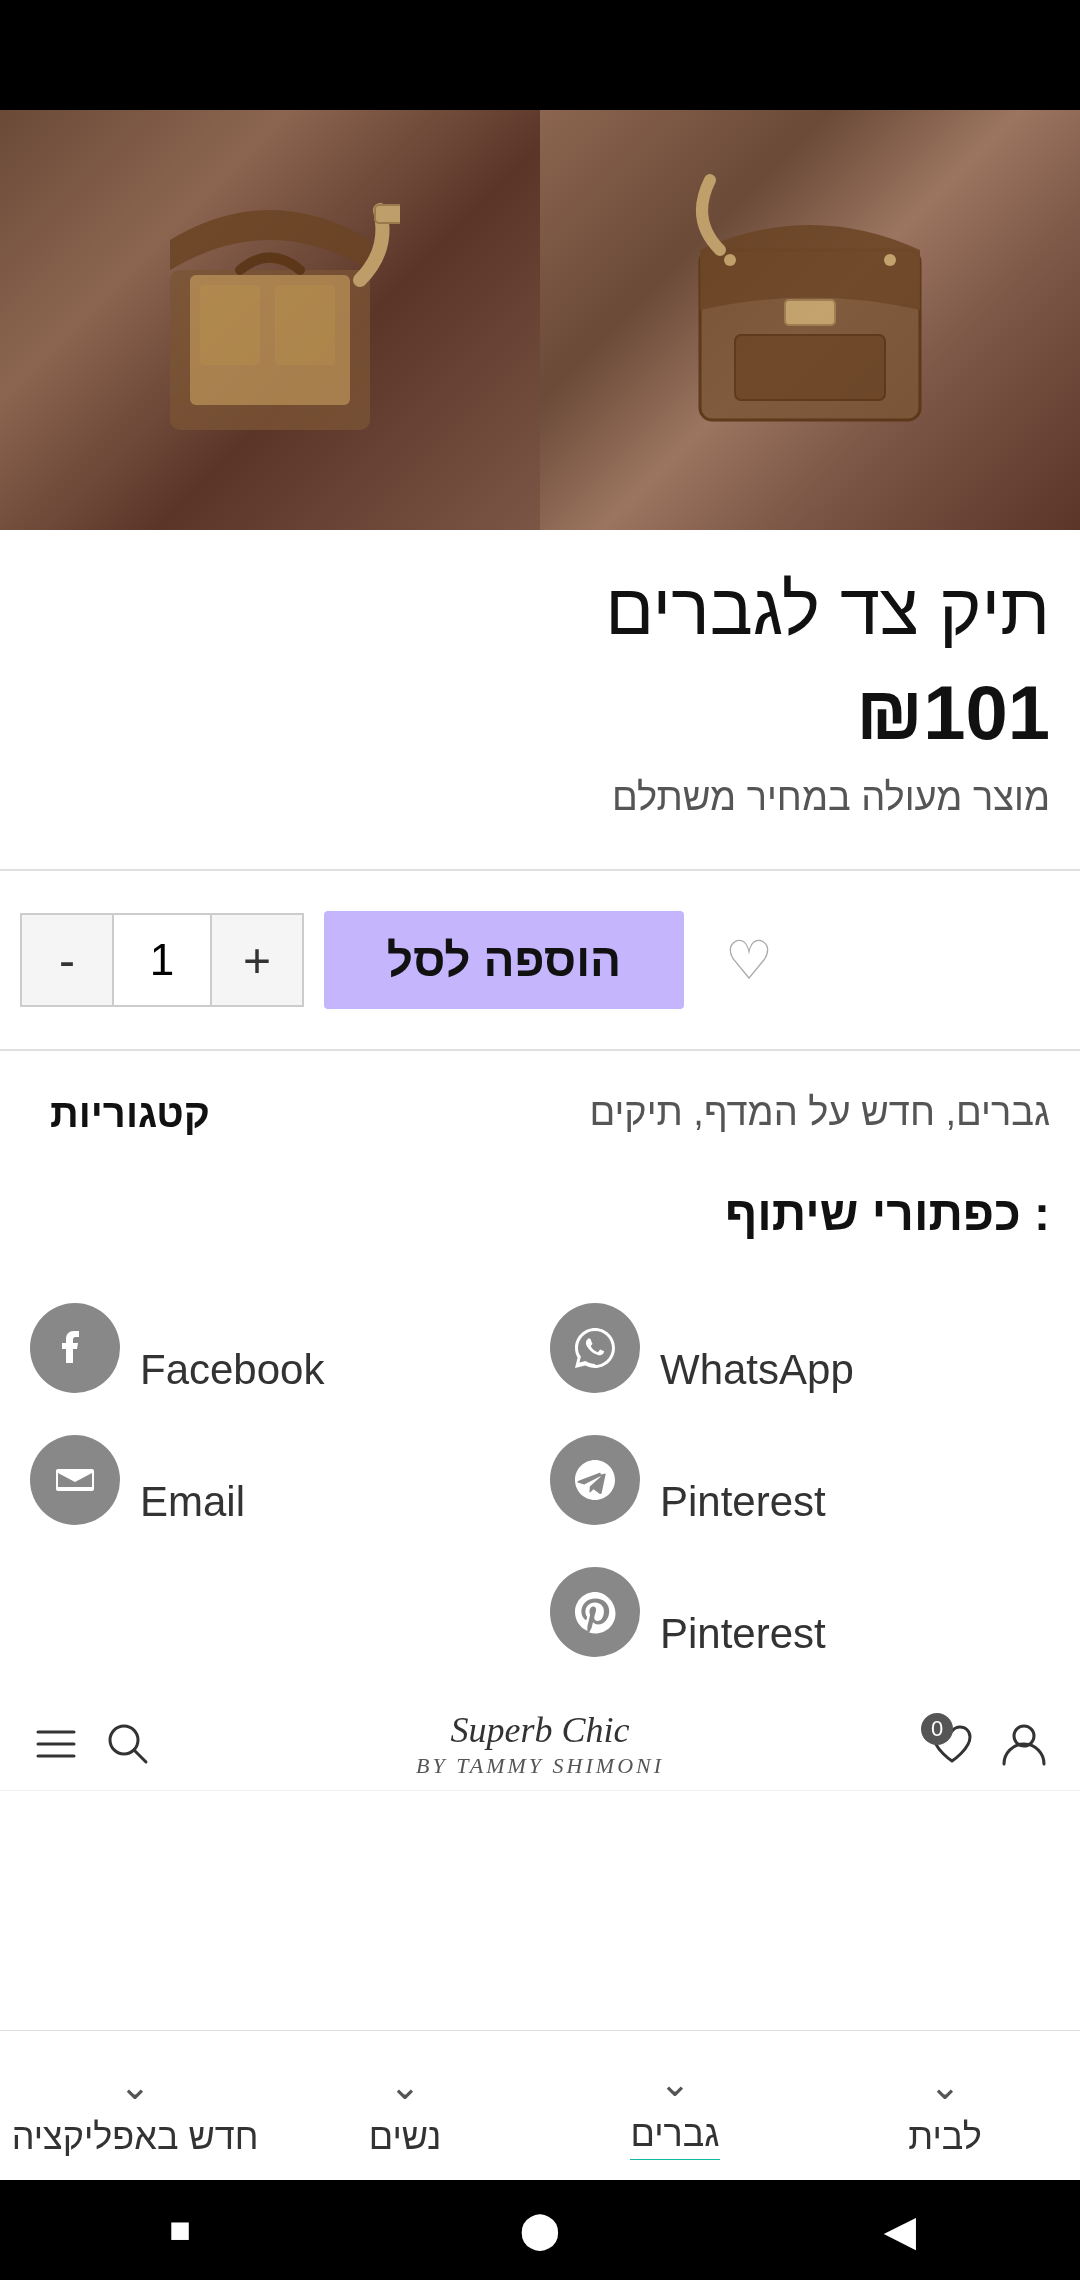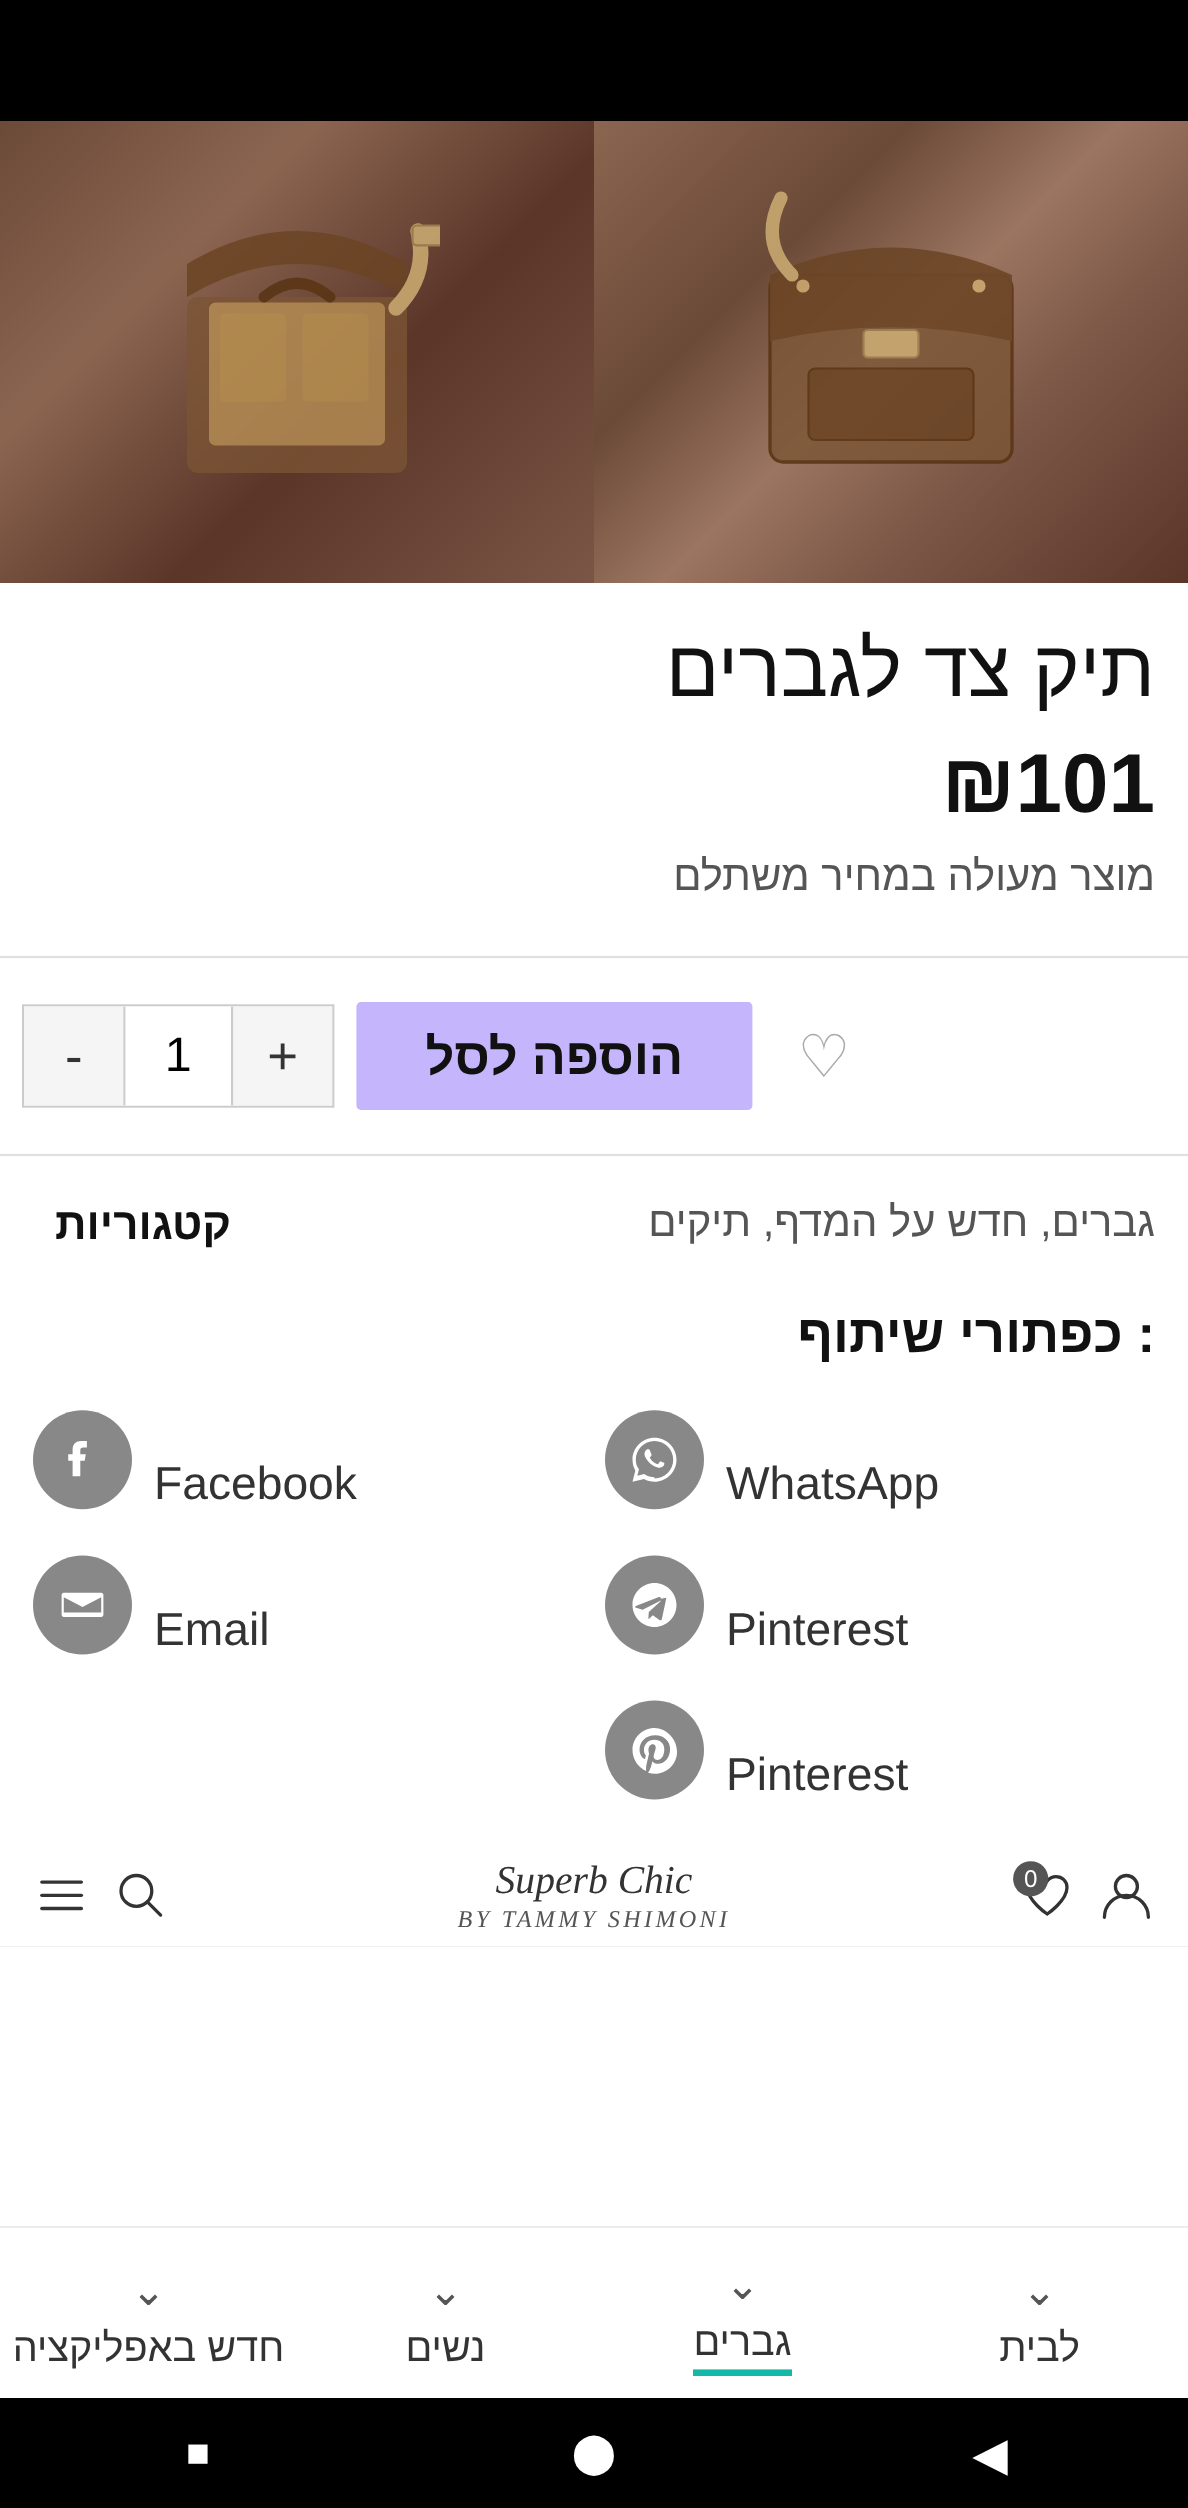--- a/index.html
+++ b/index.html
@@ -169,21 +169,21 @@
 
     
     .share-section {
       padding: 20px 30px 40px 30px;
       text-align: right;
     }
     .share-title {
       font-size: 48px;
       font-weight: bold;
       color: #111;
-      margin-bottom: 40px;
+      margin-bottom: 61px;
       text-align: right;
     }
     .share-grid {
       display: grid;
       grid-template-columns: 1fr 1fr;
       gap: 40px 20px;
       direction: rtl;
     }
     .share-item {
       display: flex;
@@ -242,21 +242,21 @@
     .bottom-nav-chevron {
       font-size: 38px;
       color: #555;
       margin-bottom: 8px;
     }
     .bottom-nav-label {
       font-size: 36px;
       color: #333;
     }
     .bottom-nav-label.active {
-      border-bottom: 6px solid #14b8a6;
+      border-bottom: 1px solid #14b8a6;
       padding-bottom: 4px;
     }
 
     
     .top-navbar {
       background: #fff;
       display: flex;
       justify-content: space-between;
       align-items: center;
       padding: 20px 30px;

